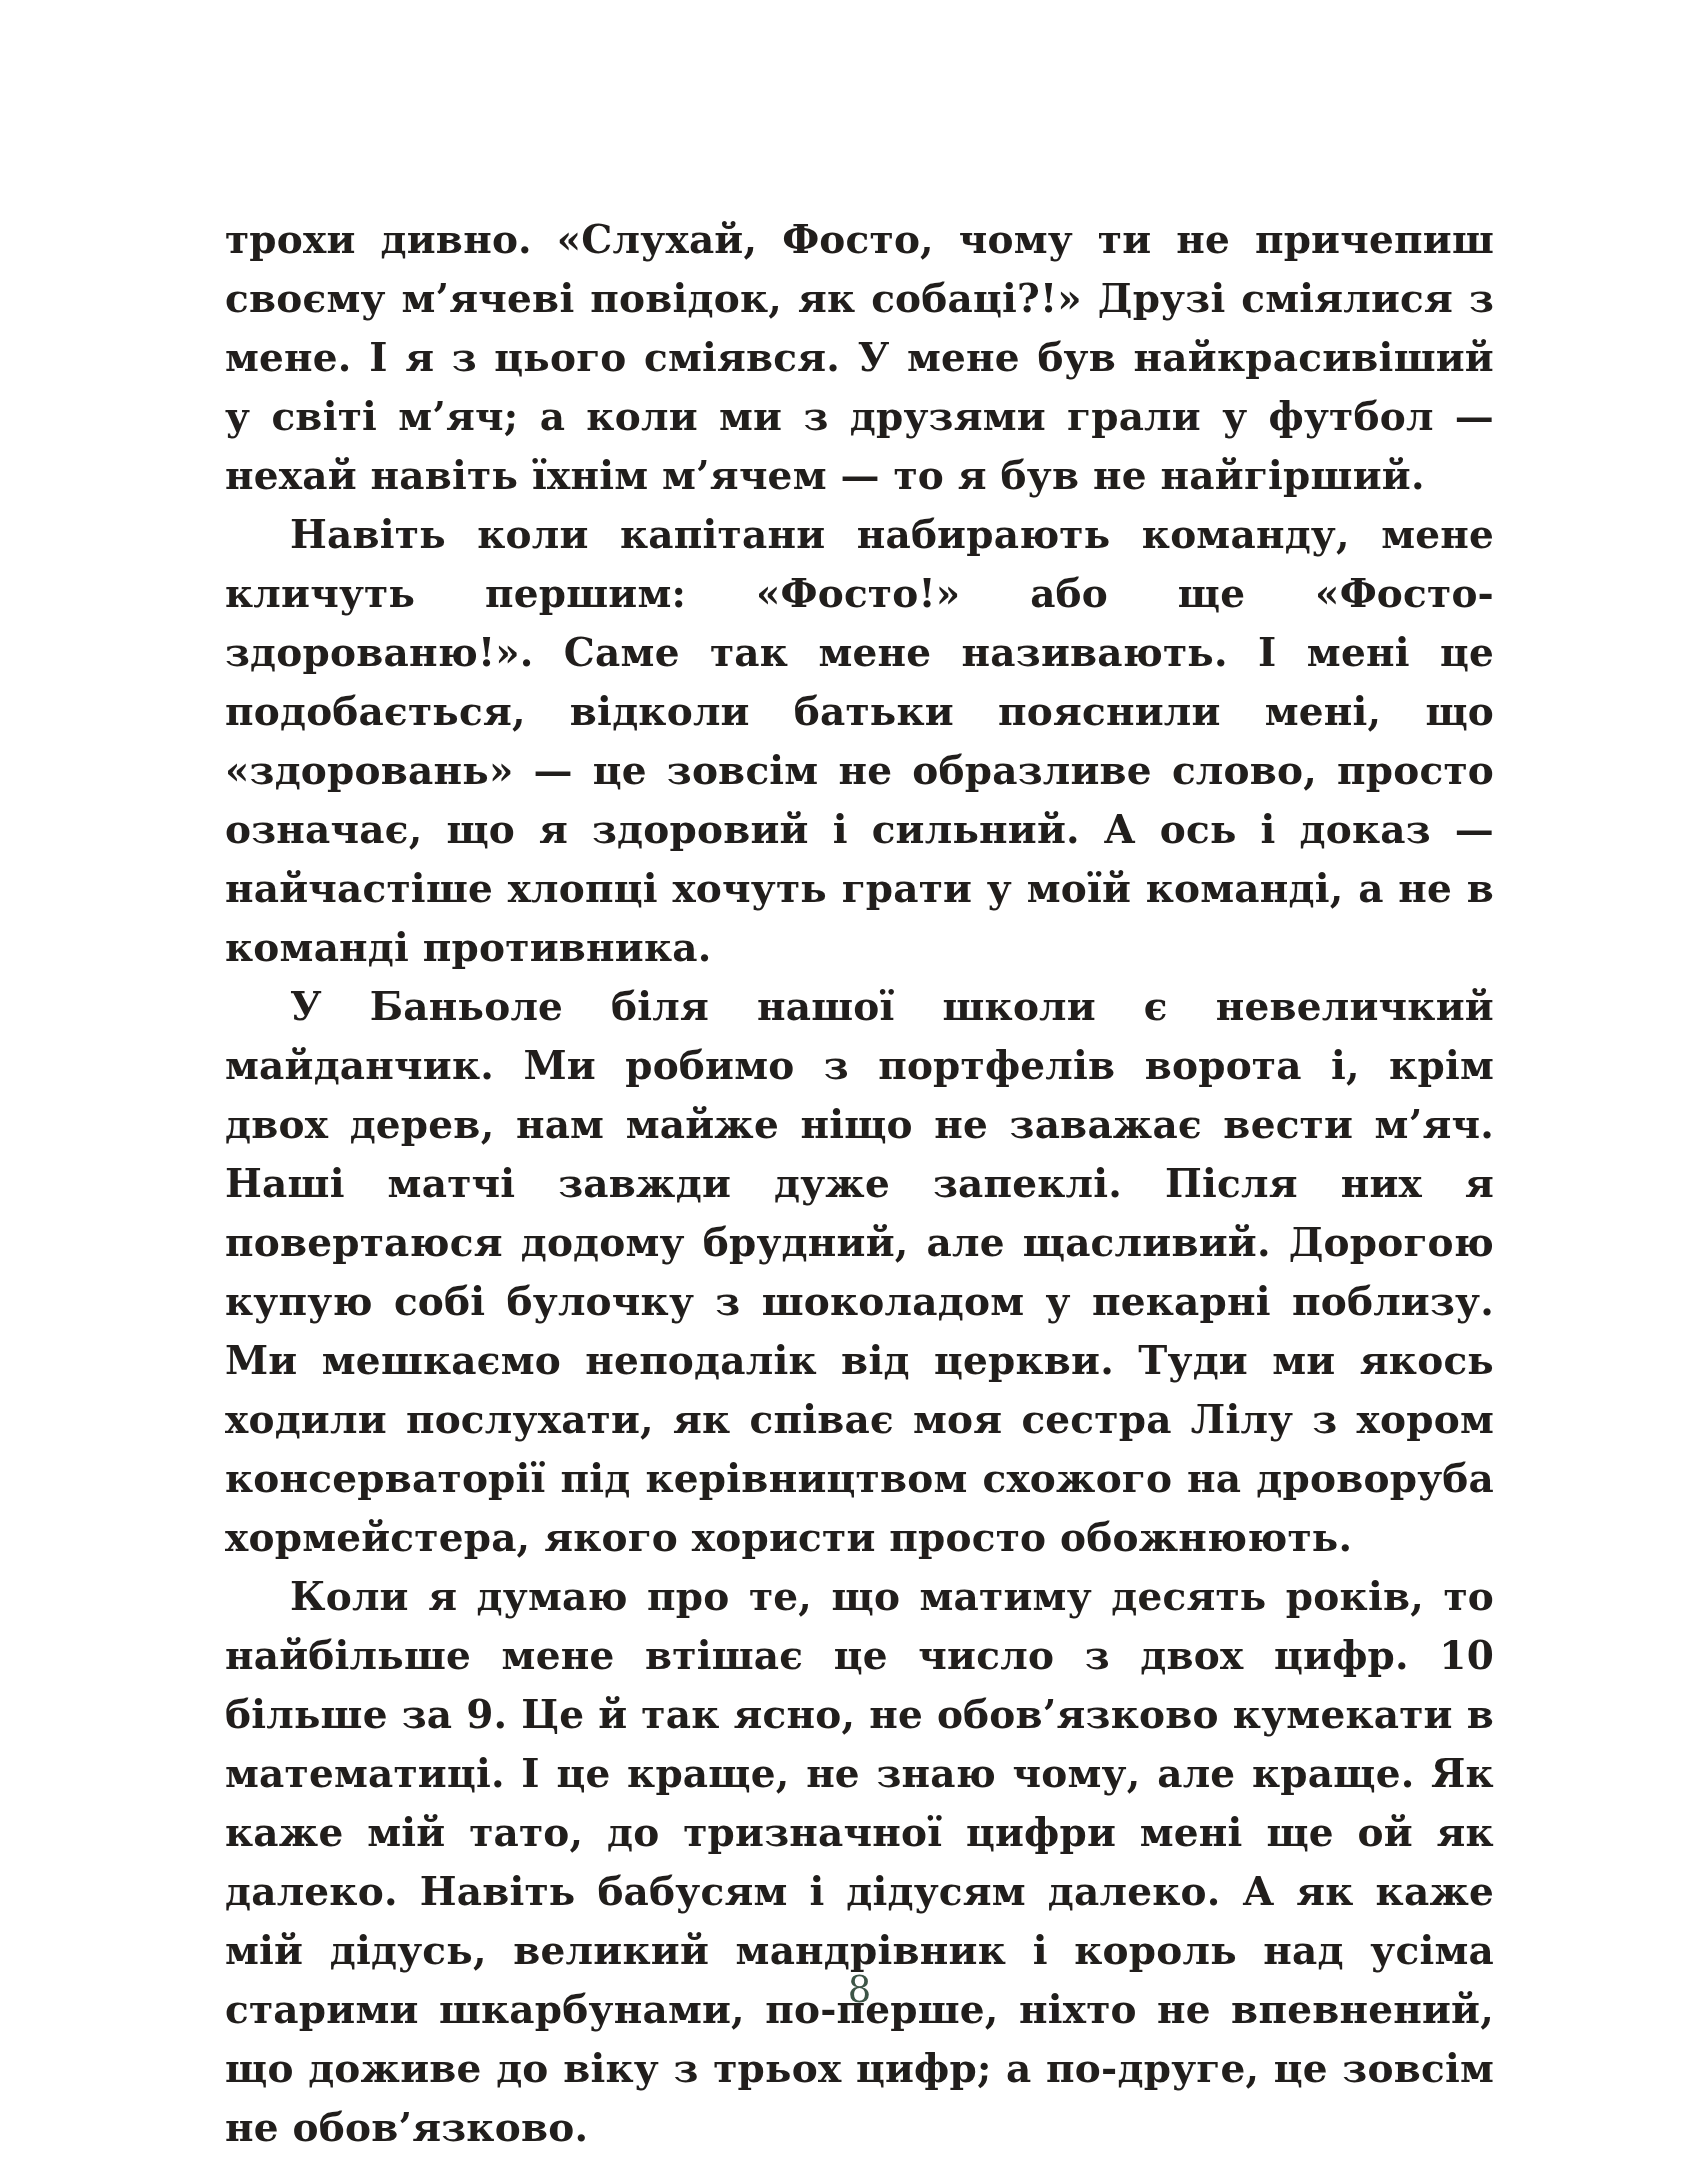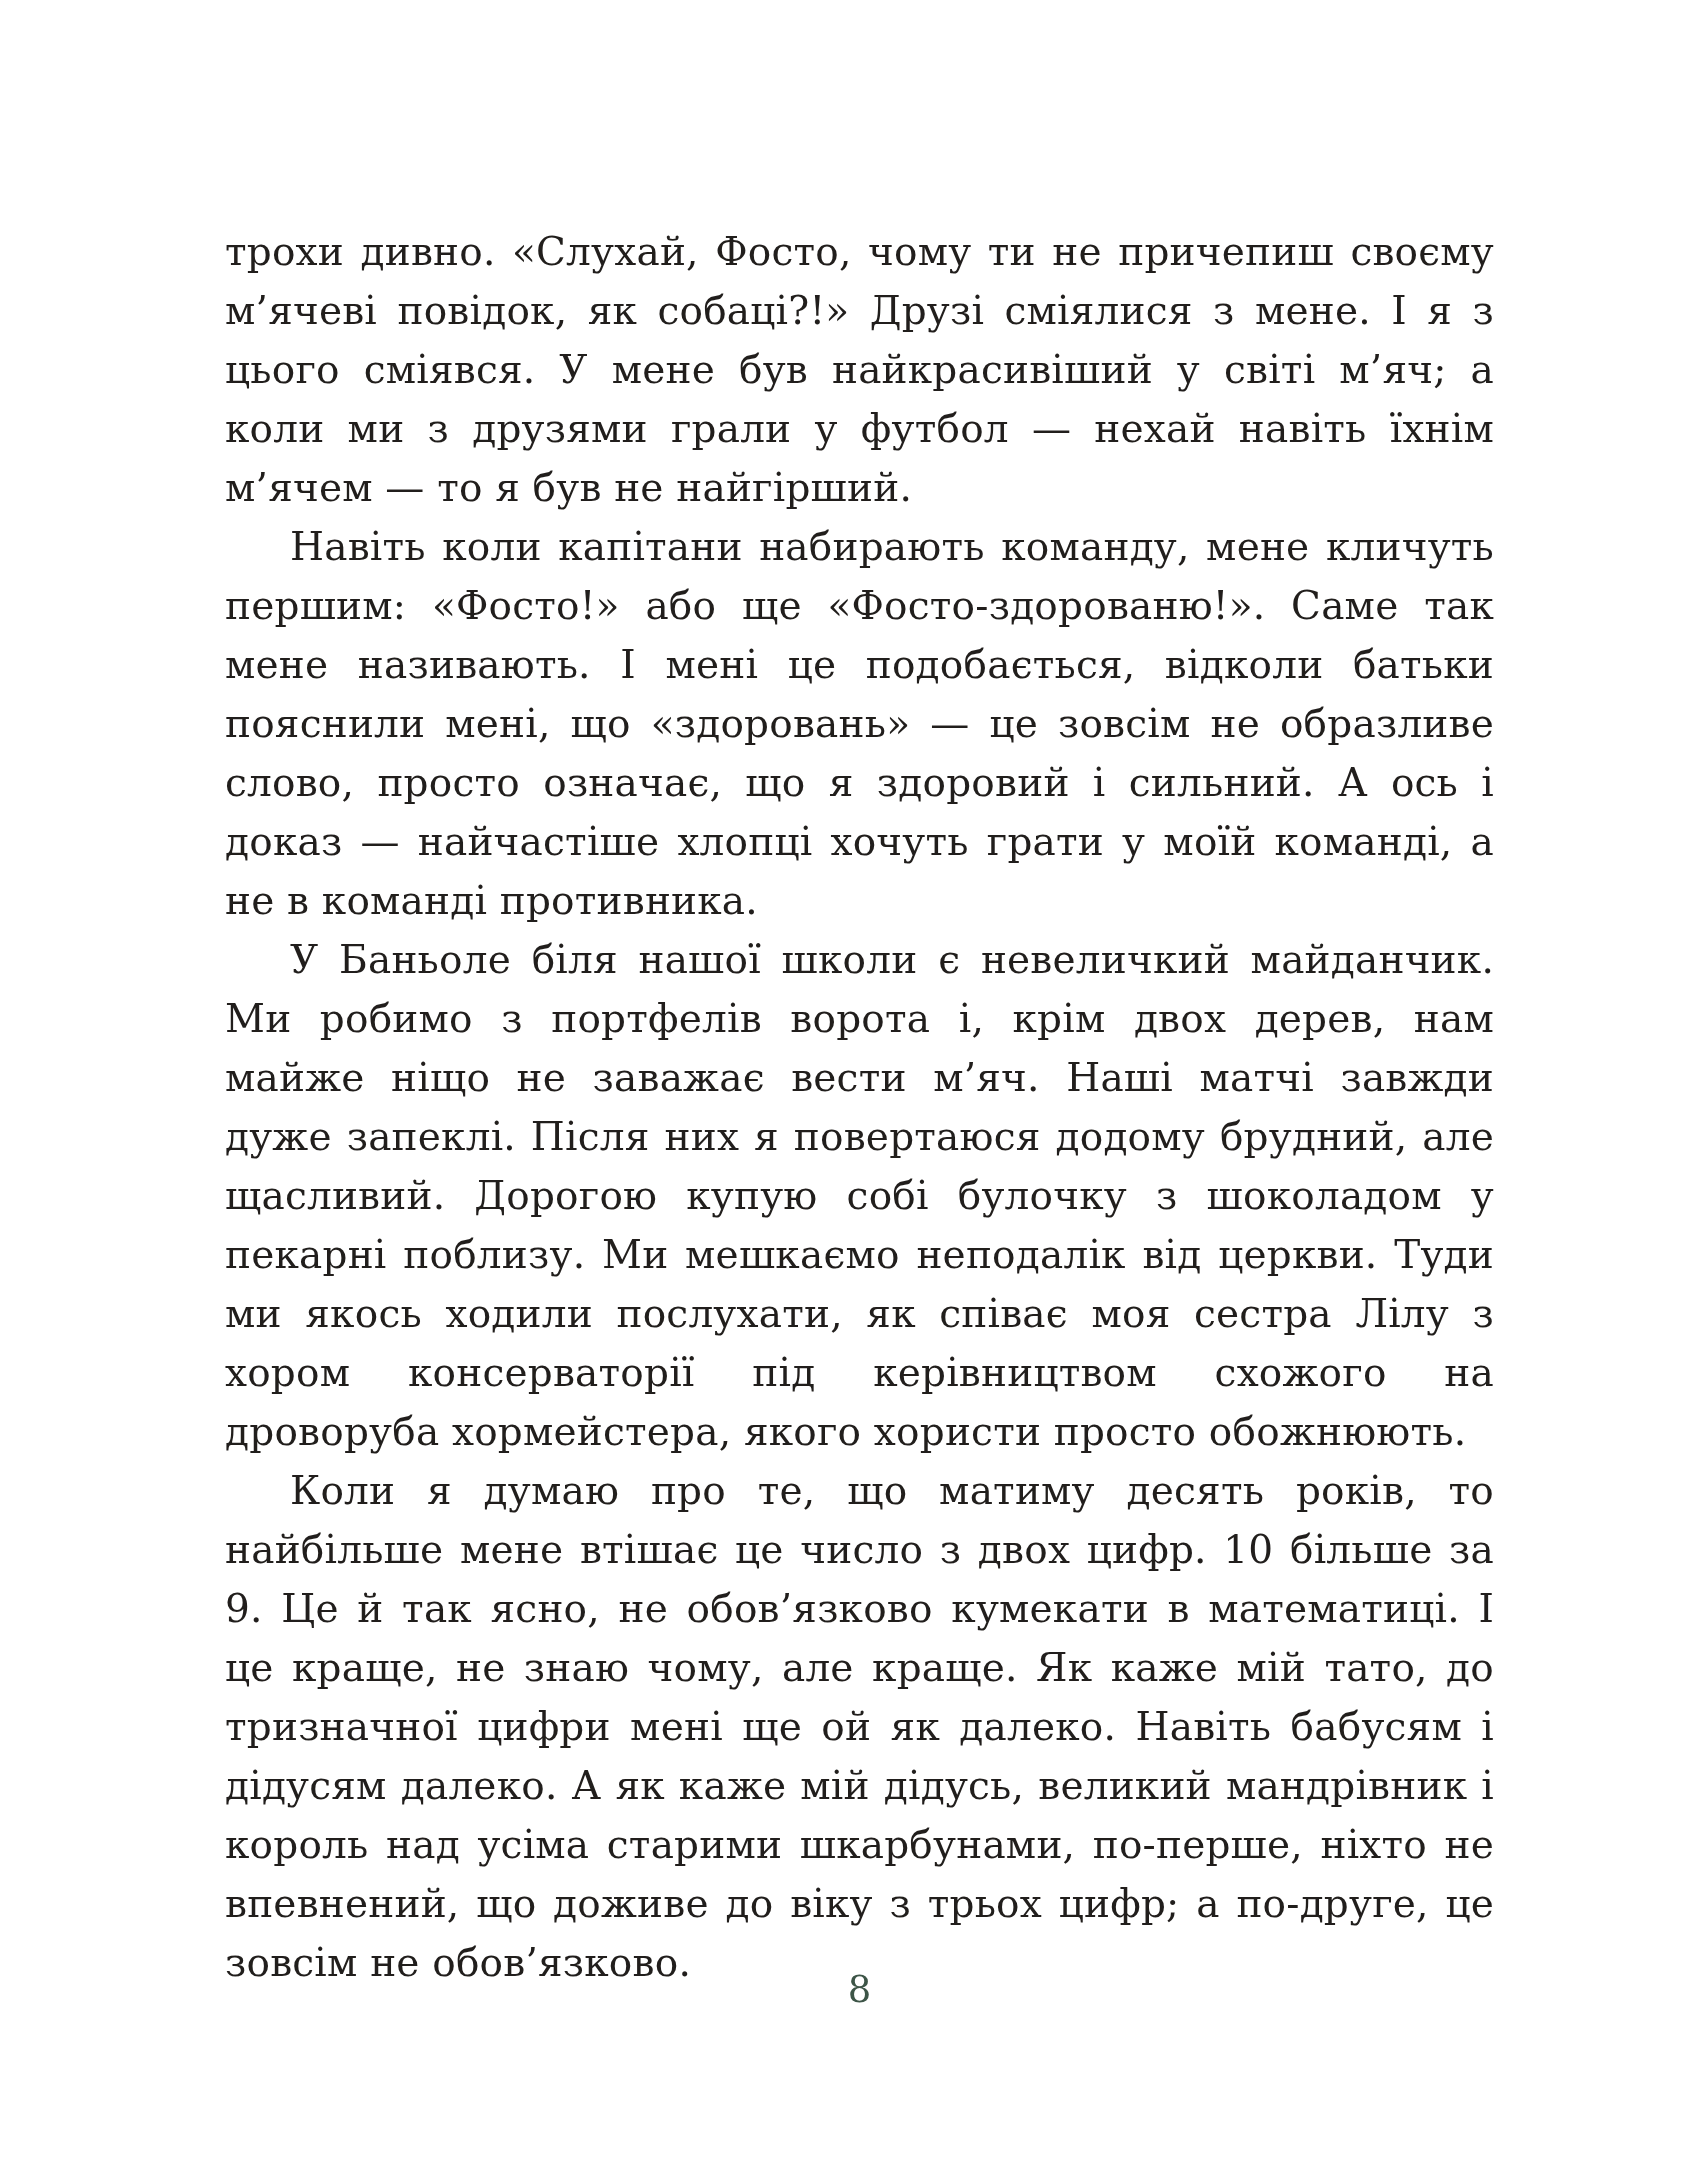--- a/index.html
+++ b/index.html
@@ -18,28 +18,28 @@
     position: absolute;
     top: 0;
     left: 0;
     width: 1694px;
     height: 2182px;
     background: #ffffff;
     box-sizing: border-box;
   }
   .text-block {
     position: absolute;
-    top: 222px;
+    top: 210px;
     left: 225px;
     width: 1269px;
     font-size: 39px;
     line-height: 59px;
     text-align: justify;
     letter-spacing: 0.2px;
-    font-weight: 400;
+    font-weight: 700;
   }
   .text-block p {
     margin: 0;
     text-indent: 65px;
   }
   .text-block p.first {
     text-indent: 0;
   }
   .page-number {
     position: absolute;

